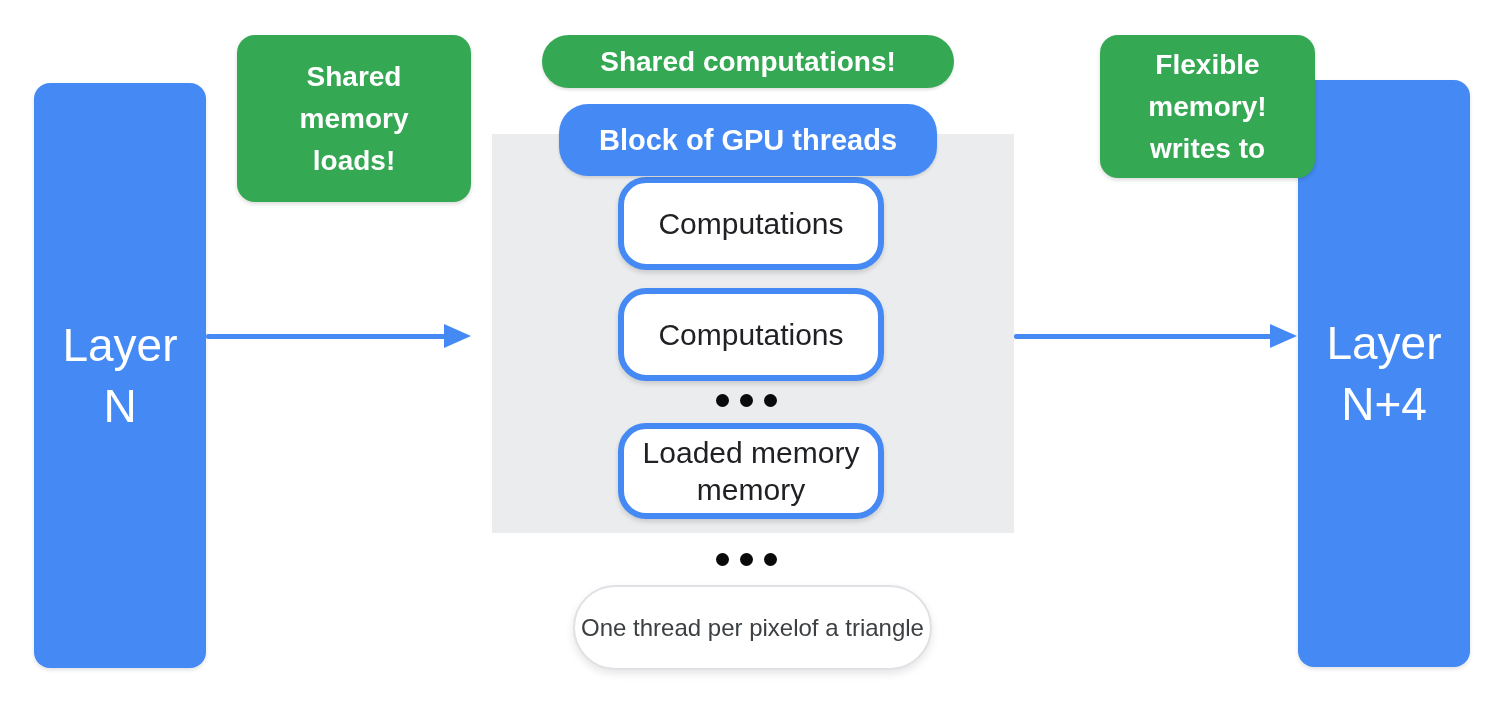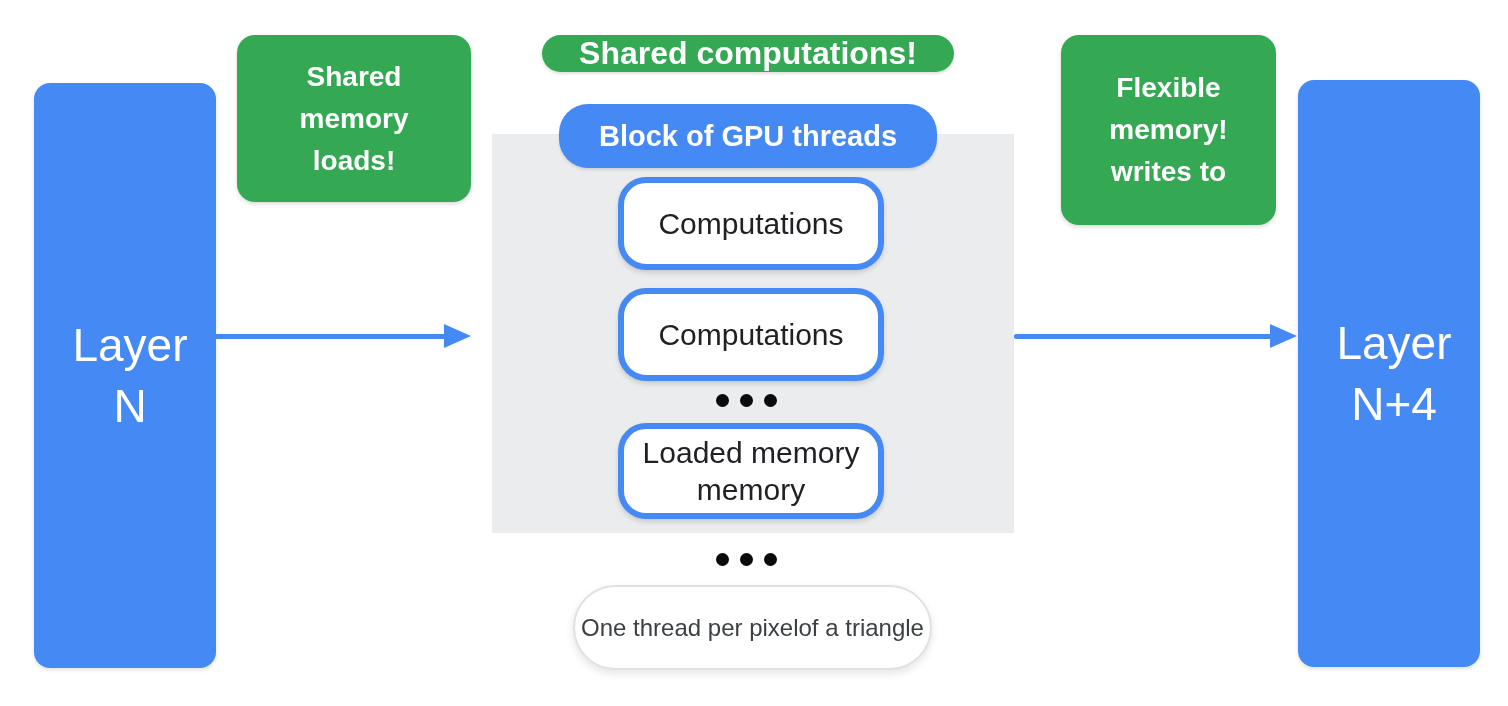--- a/index.html
+++ b/index.html
@@ -23,21 +23,20 @@
     border-radius: 16px;
     display: flex;
     align-items: center;
     justify-content: center;
     text-align: center;
     color: #ffffff;
     font-size: 46px;
     line-height: 61px;
     font-weight: 400;
     box-shadow: 0 2px 4px rgba(0,0,0,0.12);
-    padding-left: 10px;
   }
   .layer-n   { left: 34px;   top: 83px; width: 172px; height: 585px; }
   .layer-n1  { left: 1298px; top: 80px; width: 172px; height: 587px; }
   .layer-box span { display: block; }
 
   
   .note {
     position: absolute;
     background: #34A853;
     border-radius: 18px;
@@ -46,39 +45,39 @@
     align-items: center;
     justify-content: center;
     text-align: center;
     color: #ffffff;
     font-size: 28px;
     font-weight: 700;
     line-height: 42px;
     box-shadow: 0 2px 4px rgba(0,0,0,0.15);
   }
   .note-left  { left: 237px;  top: 35px; width: 234px; height: 167px; }
-  .note-right { left: 1061px; top: 35px; width: 215px; height: 190px; }
+  .note-right { left: 1100px; top: 35px; width: 215px; height: 143px; }
   .note span { display: block; }
 
   
   .pill {
     position: absolute;
     display: flex;
     align-items: center;
     justify-content: center;
     color: #ffffff;
     font-weight: 700;
     box-shadow: 0 2px 3px rgba(0,0,0,0.12);
   }
   .pill-green {
-    left: 542px; top: 35px; width: 412px; height: 37px;
-    background: #34A853; border-radius: 27px; font-size: 32px;
+    left: 542px; top: 35px; width: 412px; height: 53px;
+    background: #34A853; border-radius: 27px; font-size: 28px;
   }
   .pill-blue {
-    left: 559px; top: 104px; width: 378px; height: 64px;
+    left: 559px; top: 104px; width: 378px; height: 72px;
     background: #4589F4; border-radius: 29px; font-size: 29px;
     z-index: 3;
   }
 
   
   .gpu-block {
     position: absolute;
     left: 492px; top: 134px; width: 522px; height: 399px;
     background: #EBECED;
     z-index: 1;

